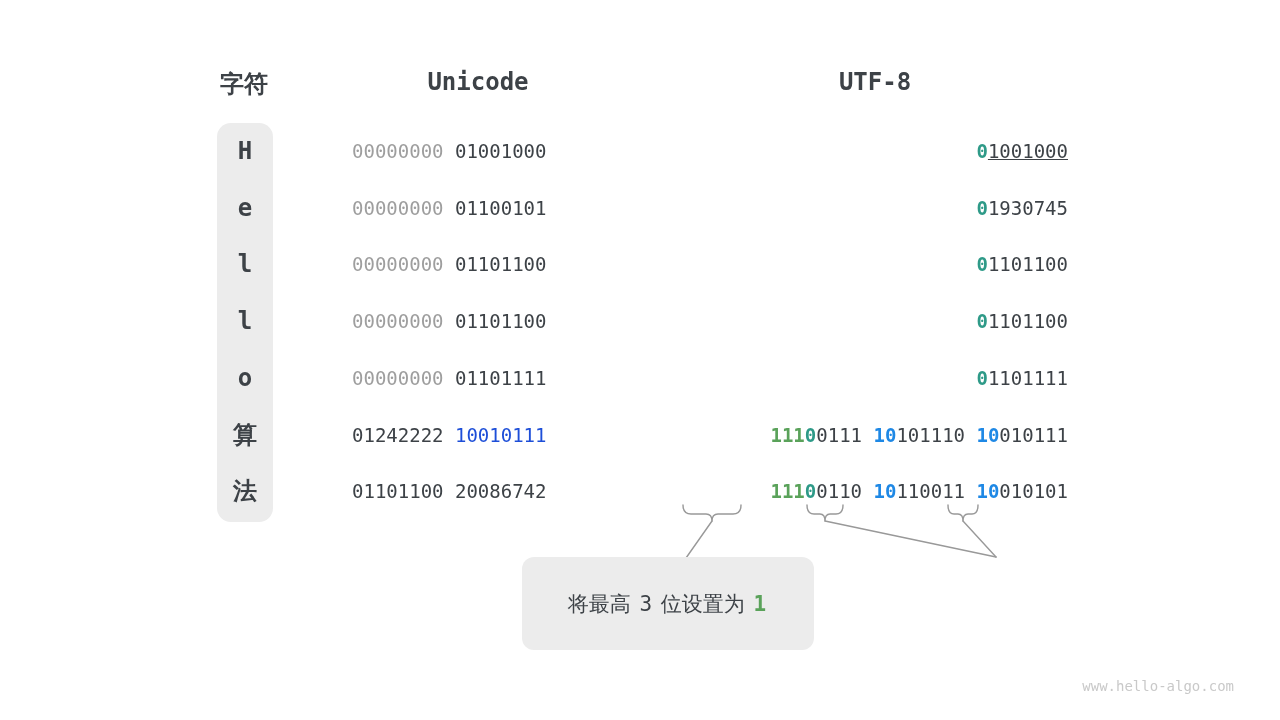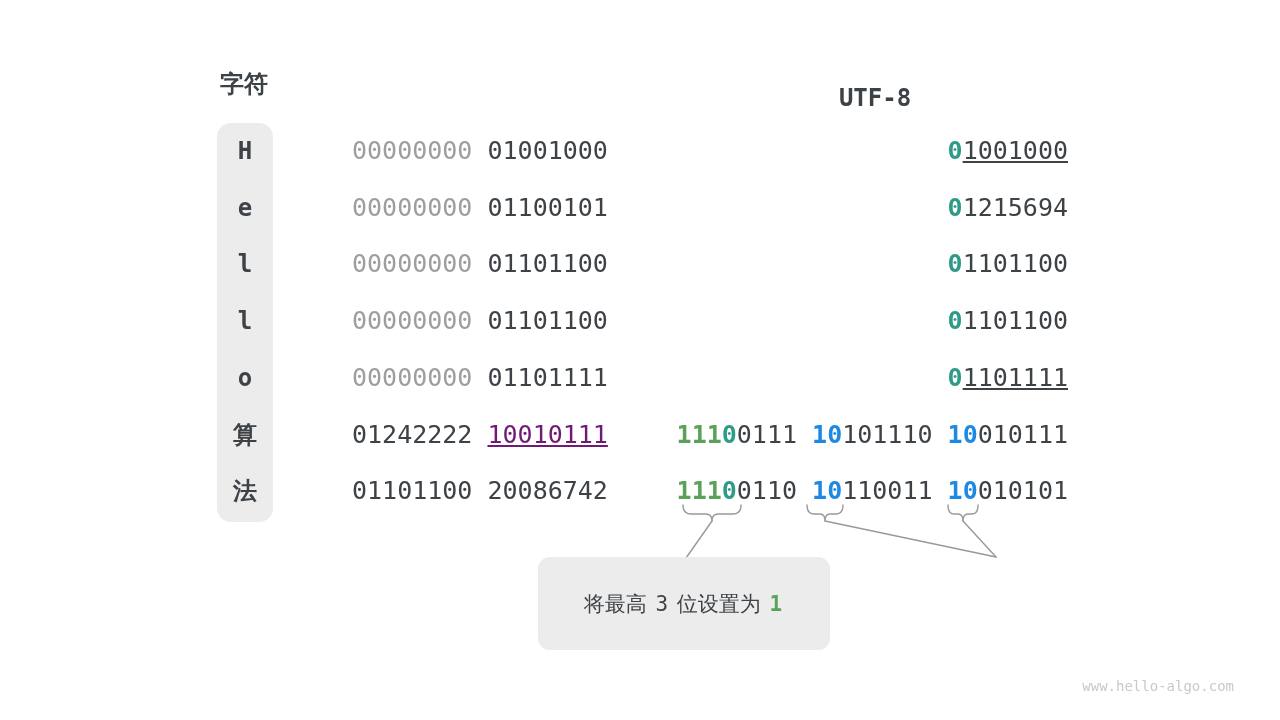--- a/index.html
+++ b/index.html
@@ -2,68 +2,69 @@
 <html><head>
 <meta charset="utf-8">
 <style>
   html,body{margin:0;padding:0;background:#fff;}
   .canvas{position:relative;width:1280px;height:720px;background:#ffffff;overflow:hidden;
           font-family:"DejaVu Sans","Liberation Sans",sans-serif;color:#3D4247;}
   .hdr{position:absolute;top:68px;font-weight:bold;font-size:24px;text-align:center;
        font-family:"DejaVu Sans Mono","Liberation Mono",monospace;}
   .hdr-char{left:191px;width:106px;font-family:"DejaVu Sans","Liberation Sans",sans-serif;}
   .hdr-unicode{left:378px;width:200px;}
-  .hdr-utf8{left:775px;width:200px;margin-top:16px;}
+  .hdr-utf8{left:775px;width:200px;}
   .pill{position:absolute;left:217px;top:123px;width:56px;height:399px;
         background:#ECECEC;border-radius:14px;}
   .row-char{position:absolute;left:217px;width:56px;text-align:center;height:28px;line-height:28px;
             font-weight:bold;font-size:24px;font-family:"DejaVu Sans Mono","Liberation Mono",monospace;}
-  .row-bin{position:absolute;height:28px;line-height:28px;font-size:25px;white-space:pre;
+  .row-bin{position:absolute;height:28px;line-height:28px;font-size:19px;white-space:pre;
            font-family:"DejaVu Sans Mono","Liberation Mono",monospace;}
   .row-unicode{left:352px;}
   .row-utf8{right:212px;}
   .overlay{position:absolute;left:0;top:0;pointer-events:none;}
   .callout{position:absolute;top:557px;height:93px;background:#ECECEC;border-radius:12px;
            display:flex;flex-direction:column;justify-content:center;text-align:center;
            font-size:21px;color:#3D4247;}
-  .callout-left{left:538px;width:292px;}
+  .callout-left{left:522px;width:292px;}
   .callout-right{left:858px;width:274px;}
   .callout .line{line-height:36px;white-space:pre;}
   .callout .m{font-family:"DejaVu Sans Mono","Liberation Mono",monospace;margin:0 2px;}
   .watermark{position:absolute;right:46px;top:678px;font-size:14px;color:#C9C9C9;
              font-family:"DejaVu Sans Mono","Liberation Mono",monospace;}
 </style>
 </head>
 <body>
 
 <div class="canvas">
 
   <div class="hdr hdr-char">字符</div>
+  <div class="hdr hdr-unicode">Unicode</div>
   <div class="hdr hdr-utf8">UTF-8</div>
 
   <div class="pill"></div>
 
   <div>
       <div class="row-char" style="top: 137px;">H</div>
       <div class="row-bin row-unicode" style="top: 137px;"><span style="color: rgb(158, 158, 158);">00000000</span><span> </span><span style="color: rgb(61, 66, 71);">01001000</span></div>
       <div class="row-bin row-utf8" style="top: 137px;"><span style="color: rgb(46, 154, 136); font-weight: bold;">0</span><span style="color: rgb(61, 66, 71); text-decoration: underline;">1001000</span></div>
       <div class="row-char" style="top: 194px;">e</div>
       <div class="row-bin row-unicode" style="top: 194px;"><span style="color: rgb(158, 158, 158);">00000000</span><span> </span><span style="color: rgb(61, 66, 71);">01100101</span></div>
-      <div class="row-bin row-utf8" style="top: 194px;"><span style="color: rgb(46, 154, 136); font-weight: bold;">0</span><span style="color: rgb(61, 66, 71);">1215694</span></div>
+      <div class="row-bin row-utf8" style="top: 194px;"><span style="color: rgb(46, 154, 136); font-weight: bold;">0</span><span style="color: rgb(61, 66, 71);">1930745</span></div>
       <div class="row-char" style="top: 250px;">l</div>
       <div class="row-bin row-unicode" style="top: 250px;"><span style="color: rgb(158, 158, 158);">00000000</span><span> </span><span style="color: rgb(61, 66, 71);">01101100</span></div>
       <div class="row-bin row-utf8" style="top: 250px;"><span style="color: rgb(46, 154, 136); font-weight: bold;">0</span><span style="color: rgb(61, 66, 71);">1101100</span></div>
       <div class="row-char" style="top: 307px;">l</div>
       <div class="row-bin row-unicode" style="top: 307px;"><span style="color: rgb(158, 158, 158);">00000000</span><span> </span><span style="color: rgb(61, 66, 71);">01101100</span></div>
       <div class="row-bin row-utf8" style="top: 307px;"><span style="color: rgb(46, 154, 136); font-weight: bold;">0</span><span style="color: rgb(61, 66, 71);">1101100</span></div>
       <div class="row-char" style="top: 364px;">o</div>
       <div class="row-bin row-unicode" style="top: 364px;"><span style="color: rgb(158, 158, 158);">00000000</span><span> </span><span style="color: rgb(61, 66, 71);">01101111</span></div>
-      <div class="row-bin row-utf8" style="top: 364px;"><span style="color: rgb(46, 154, 136); font-weight: bold;">0</span><span style="color: rgb(61, 66, 71); text-decoration: underline;">1101111</span></div>
+      <div class="row-bin row-utf8" style="top: 364px;"><span style="color: rgb(46, 154, 136); font-weight: bold;">0</span><span style="color: rgb(61, 66, 71);">1101111</span></div>
       <div class="row-char" style="top: 421px;">算</div>
-      <div class="row-bin row-unicode" style="top: 421px;"><span style="color: rgb(61, 66, 71);">01242222</span><span> </span><span style="color: #701a75; text-decoration: underline;">10010111</span></div>
+      <div class="row-bin row-unicode" style="top: 421px;"><span style="color: rgb(61, 66, 71);">01242222</span><span> </span><span style="color: #1d4ed8;">10010111</span></div>
       <div class="row-bin row-utf8" style="top: 421px;"><span style="color: rgb(90, 162, 90); font-weight: bold;">111</span><span style="color: rgb(46, 154, 136); font-weight: bold;">0</span><span style="color: rgb(61, 66, 71);">0111</span><span> </span><span style="color: rgb(30, 136, 229); font-weight: bold;">10</span><span style="color: rgb(61, 66, 71);">101110</span><span> </span><span style="color: rgb(30, 136, 229); font-weight: bold;">10</span><span style="color: rgb(61, 66, 71);">010111</span></div>
       <div class="row-char" style="top: 477px;">法</div>
       <div class="row-bin row-unicode" style="top: 477px;"><span style="color: rgb(61, 66, 71);">01101100</span><span> </span><span style="color: rgb(61, 66, 71);">20086742</span></div>
       <div class="row-bin row-utf8" style="top: 477px;"><span style="color: rgb(90, 162, 90); font-weight: bold;">111</span><span style="color: rgb(46, 154, 136); font-weight: bold;">0</span><span style="color: rgb(61, 66, 71);">0110</span><span> </span><span style="color: rgb(30, 136, 229); font-weight: bold;">10</span><span style="color: rgb(61, 66, 71);">110011</span><span> </span><span style="color: rgb(30, 136, 229); font-weight: bold;">10</span><span style="color: rgb(61, 66, 71);">010101</span></div>
     </div>
 
   <svg class="overlay" width="1280" height="720" viewBox="0 0 1280 720">
     <g fill="none" stroke="#999999" stroke-width="1.4" stroke-linecap="round" stroke-linejoin="round">
       <path d="M683,505 Q683,514 691,514 L706,514 Q712,514 712,521 Q712,514 718,514 L733,514 Q741,514 741,505"></path>
       <path d="M807,505 Q807,514 814,514 L820,514 Q825,514 825,521 Q825,514 830,514 L836,514 Q843,514 843,505"></path>

